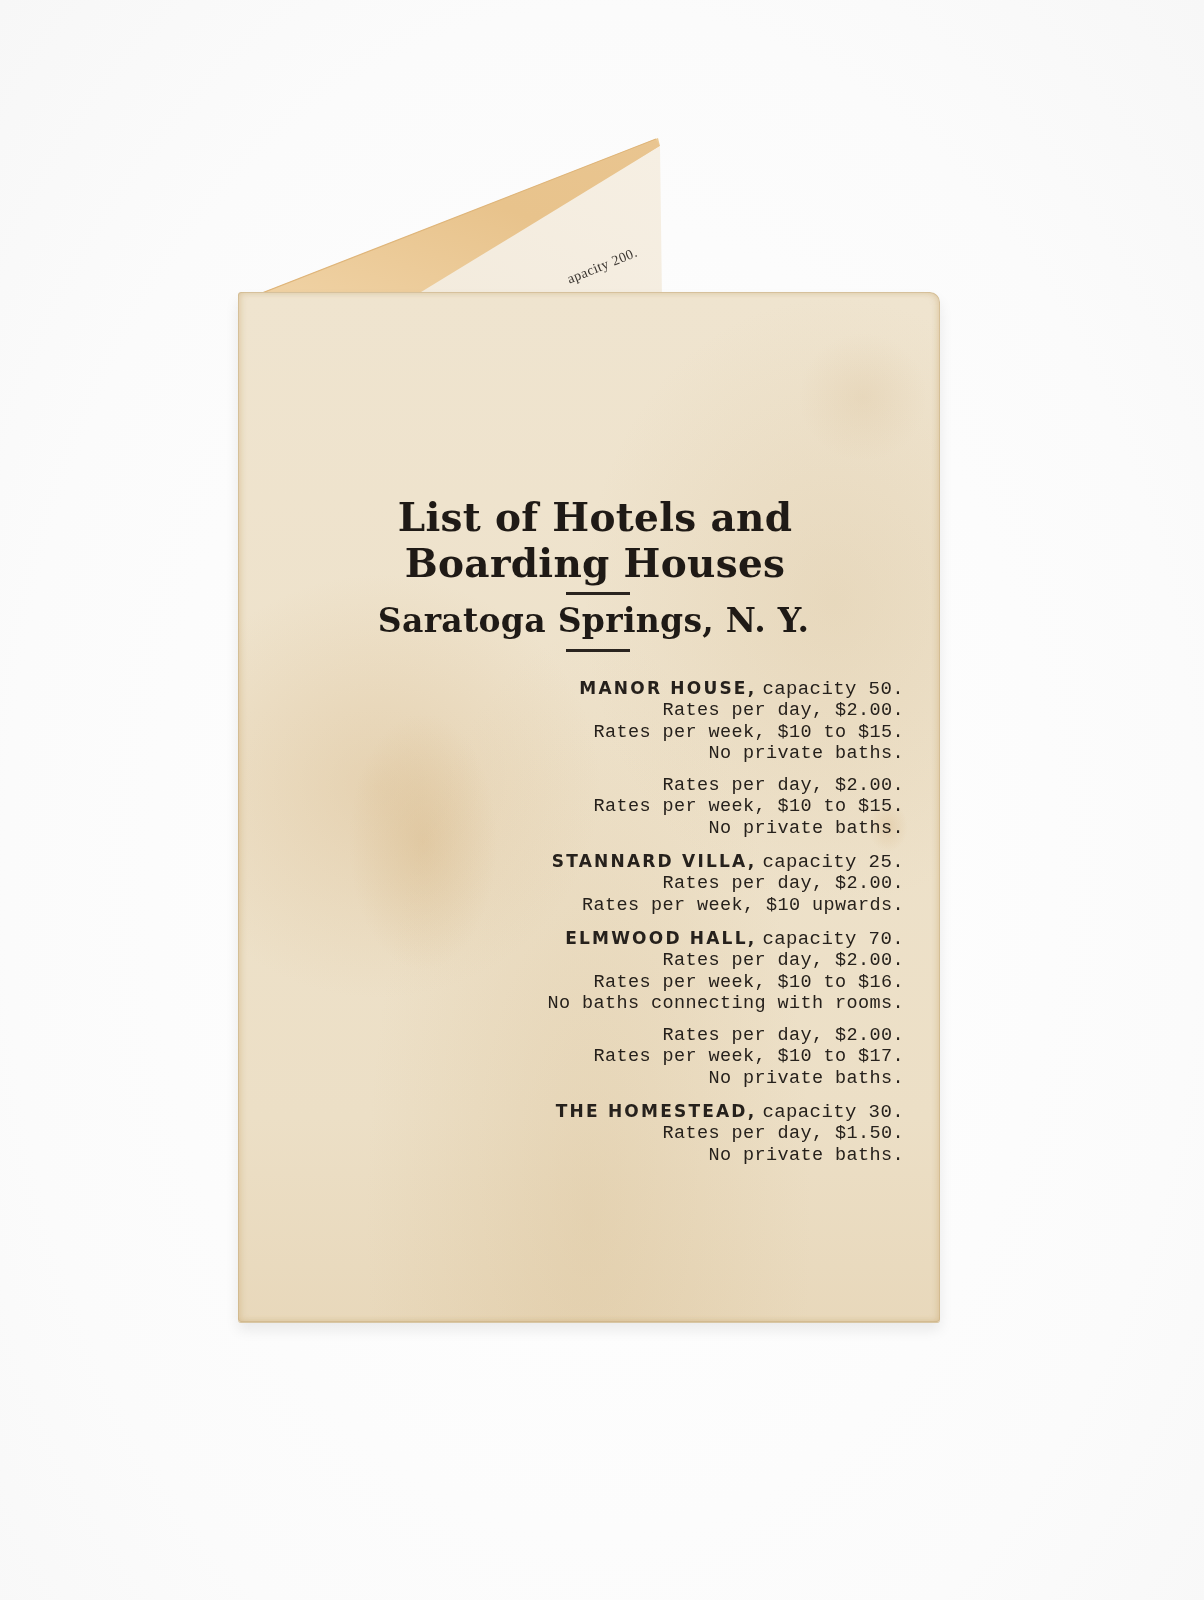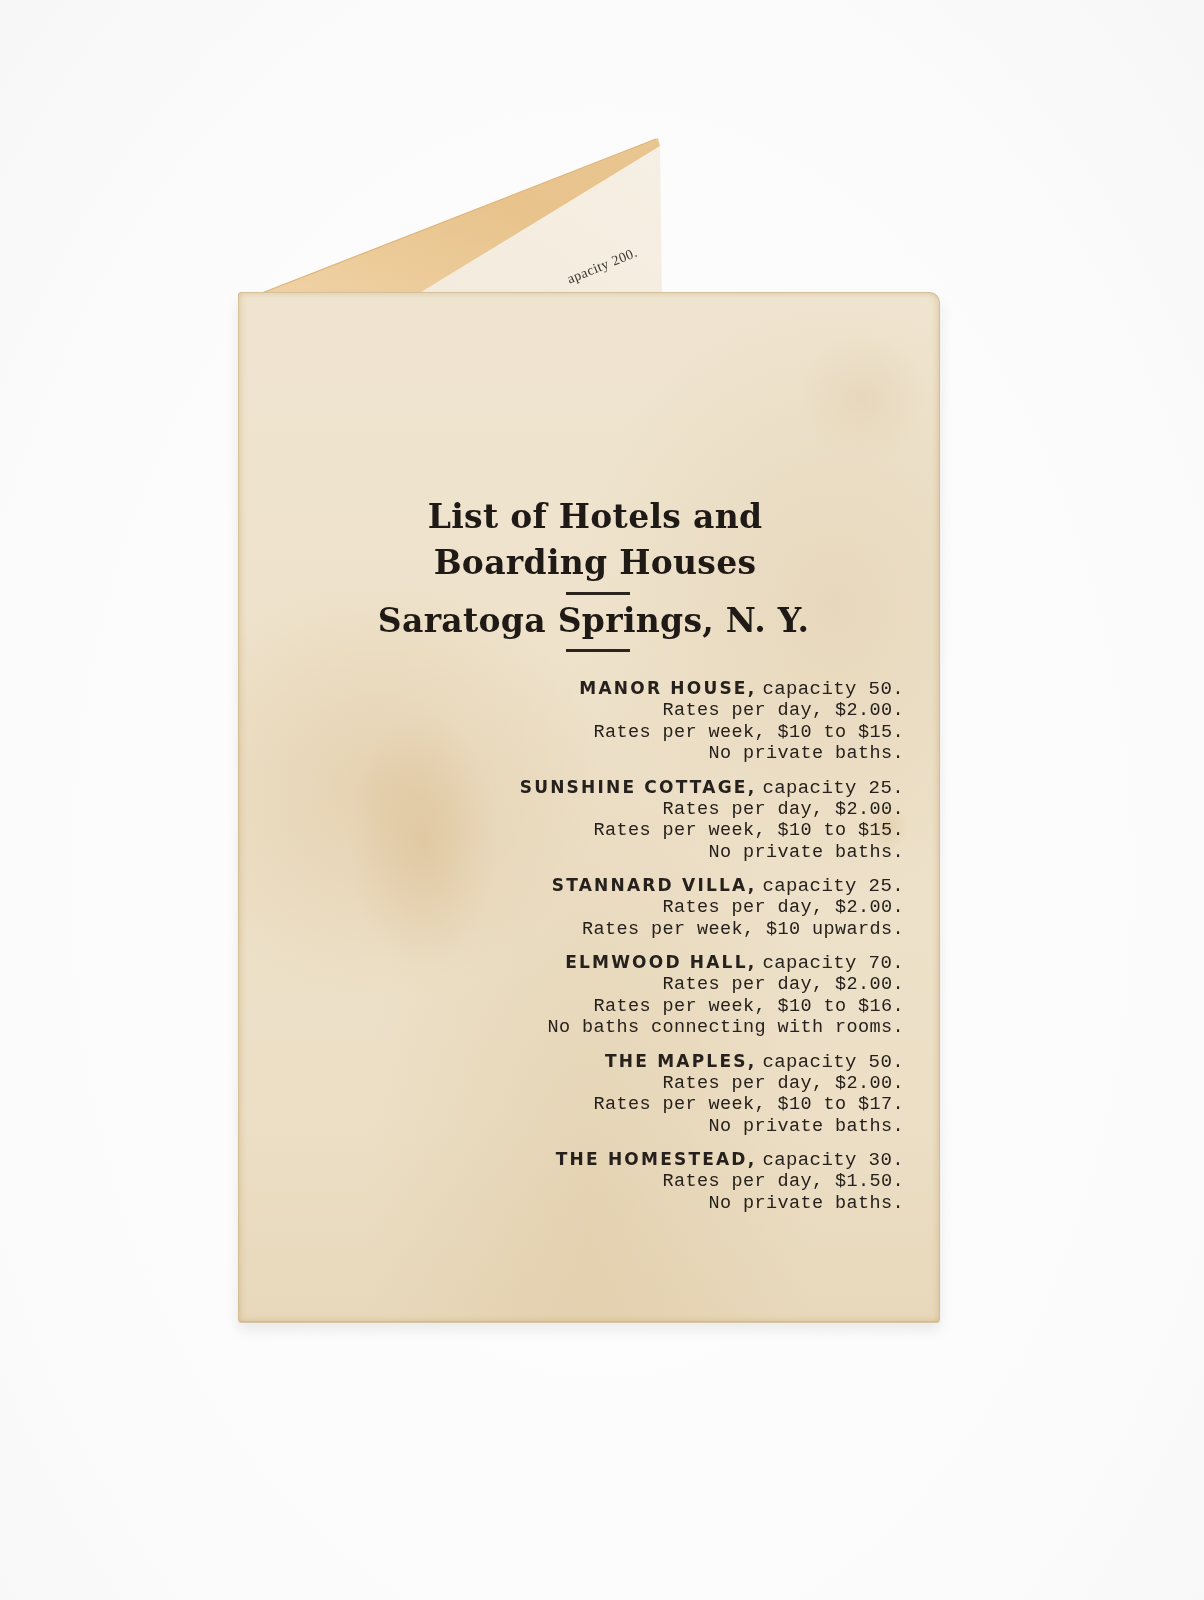--- a/index.html
+++ b/index.html
@@ -67,21 +67,21 @@
       position: absolute;
       left: 0;
       width: 100%;
       top: 202px;
       text-align: center;
       color: #1f1a16;
     }
     .title-line {
       font-family: "DejaVu Serif", serif;
       font-weight: bold;
-      font-size: 33px;
+      font-size: 39px;
       line-height: 46px;
       letter-spacing: 0.3px;
       display: block;
       padding-left: 12px;
     }
     .rule {
       width: 64px;
       height: 0;
       border-top: 3px solid #2a241f;
       margin: 6px auto 4px auto;
@@ -187,24 +187,20 @@
           <div class="entry-head">
             <span class="entry-name">MANOR HOUSE,</span>
             <span class="entry-cap">capacity 50.</span>
           </div>
           <div class="entry-line">Rates per day, $2.00.</div>
           <div class="entry-line">Rates per week, $10 to $15.</div>
           <div class="entry-line">No private baths.</div>
         </div>
 
         <div class="entry">
-          <div class="entry-head">
-            <span class="entry-name">SUNSHINE COTTAGE,</span>
-            <span class="entry-cap">capacity 25.</span>
-          </div>
           <div class="entry-line">Rates per day, $2.00.</div>
           <div class="entry-line">Rates per week, $10 to $15.</div>
           <div class="entry-line">No private baths.</div>
         </div>
 
         <div class="entry">
           <div class="entry-head">
             <span class="entry-name">STANNARD VILLA,</span>
             <span class="entry-cap">capacity 25.</span>
           </div>
@@ -216,24 +212,20 @@
           <div class="entry-head">
             <span class="entry-name">ELMWOOD HALL,</span>
             <span class="entry-cap">capacity 70.</span>
           </div>
           <div class="entry-line">Rates per day, $2.00.</div>
           <div class="entry-line">Rates per week, $10 to $16.</div>
           <div class="entry-line">No baths connecting with rooms.</div>
         </div>
 
         <div class="entry">
-          <div class="entry-head">
-            <span class="entry-name">THE MAPLES,</span>
-            <span class="entry-cap">capacity 50.</span>
-          </div>
           <div class="entry-line">Rates per day, $2.00.</div>
           <div class="entry-line">Rates per week, $10 to $17.</div>
           <div class="entry-line">No private baths.</div>
         </div>
 
         <div class="entry">
           <div class="entry-head">
             <span class="entry-name">THE HOMESTEAD,</span>
             <span class="entry-cap">capacity 30.</span>
           </div>

